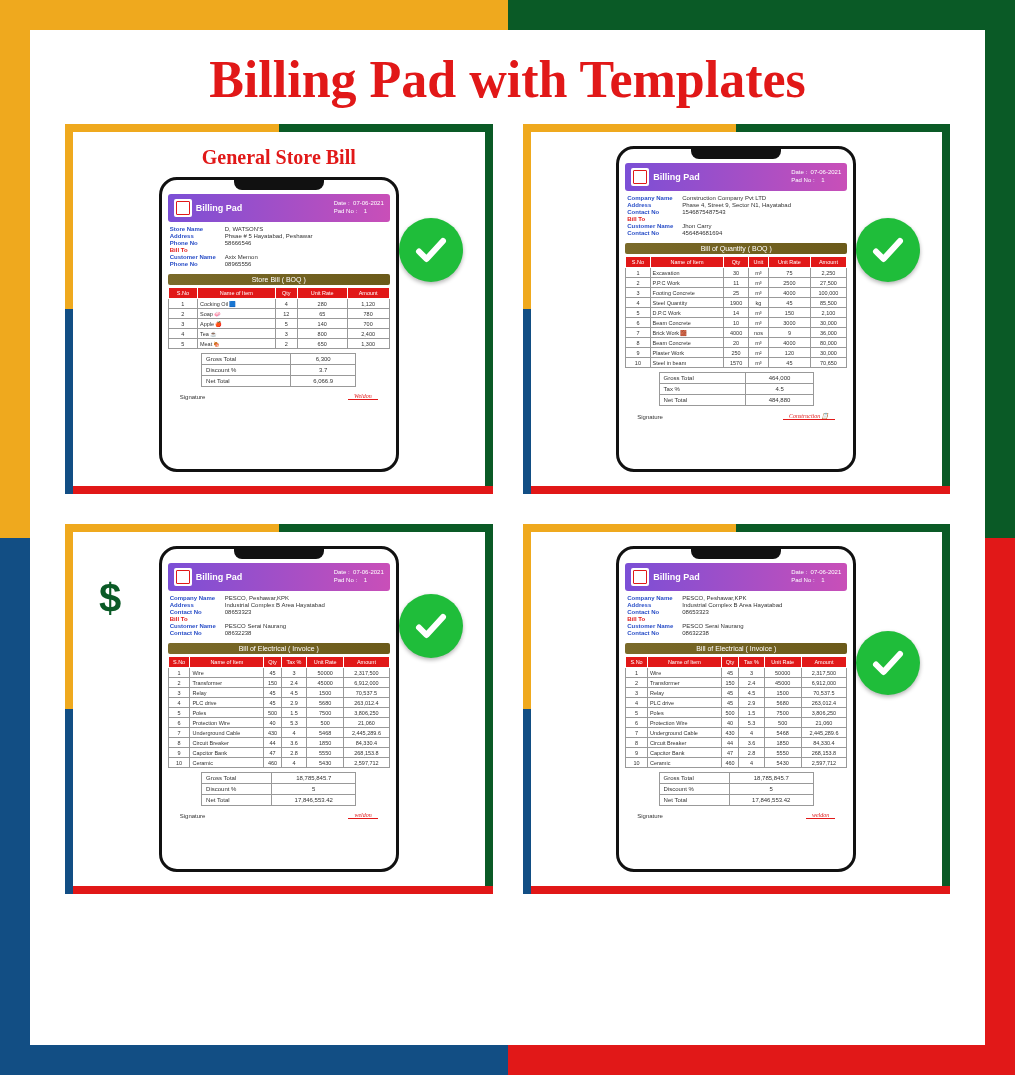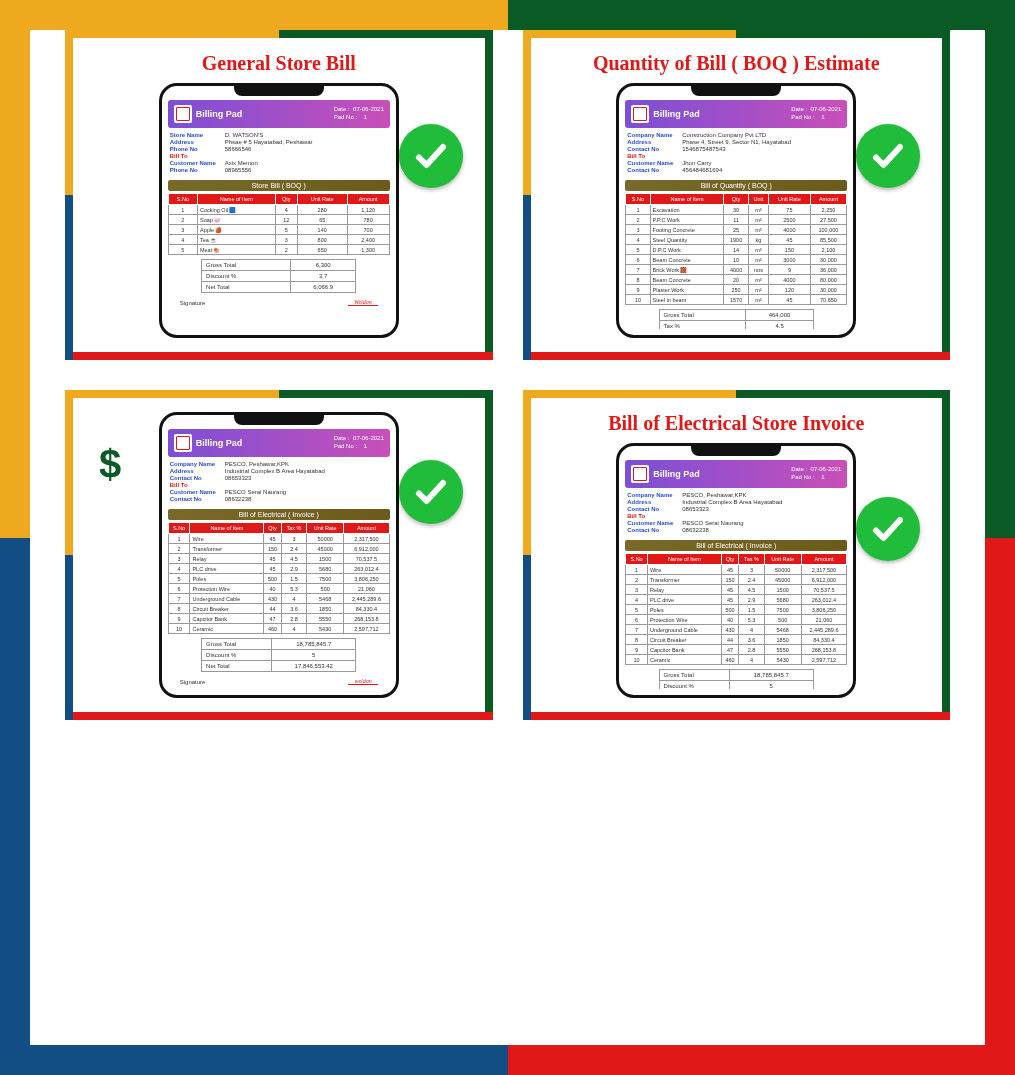--- a/index.html
+++ b/index.html
@@ -9,21 +9,21 @@
 .bg-tr{position:absolute;top:0;right:0;width:507px;height:538px;background:#0a5a26}
 .bg-bl{position:absolute;bottom:0;left:0;width:508px;height:537px;background:#124e84}
 .bg-br{position:absolute;bottom:0;right:0;width:507px;height:537px;background:#e11818}
 
 .inner{position:absolute;top:30px;left:30px;right:30px;bottom:30px;background:#fff}
 
 .main-title{font-weight:900;color:#e11818;text-align:center;font-size:52px;padding:20px 0 15px;font-family:Georgia,"Times New Roman",serif}
 
 .grid{display:grid;grid-template-columns:1fr 1fr;gap:30px;padding:0 35px}
 
-.card{position:relative;height:330px}
+.card{position:relative;height:370px}
 .card-border-tl{position:absolute;top:0;left:0;right:0;bottom:0;border:8px solid #efa91e;border-right:none;border-bottom:none}
 .card-border-tr{position:absolute;top:0;left:50%;right:0;bottom:50%;border-top:8px solid #0a5a26}
 .card-border-r{position:absolute;top:0;right:0;bottom:0;border-right:8px solid #0a5a26}
 .card-border-b{position:absolute;left:0;right:0;bottom:0;border-bottom:8px solid #e11818}
 .card-border-bl{position:absolute;left:0;bottom:0;top:50%;border-left:8px solid #124e84}
 .card-inner{position:absolute;top:12px;left:12px;right:12px;bottom:12px;background:#fff;display:flex;flex-direction:column;align-items:center;padding:10px}
 
 .card-title{color:#e11818;font-weight:900;font-size:20px;font-family:Georgia,serif;margin-bottom:8px}
 
 .phone{width:240px;flex:1;border:3px solid #111;border-radius:18px;background:#fff;position:relative;overflow:hidden}
@@ -65,20 +65,21 @@
 </style>
 </head>
 <body>
 
 <div class="bg-tl"></div>
 <div class="bg-tr"></div>
 <div class="bg-bl"></div>
 <div class="bg-br"></div>
 
 <div class="inner">
+  <h1 class="main-title">Billing Pad with Templates</h1>
   <div class="grid" id="grid">
       <div class="card">
         <div class="card-border-tl"></div>
         <div class="card-border-tr"></div>
         <div class="card-border-r"></div>
         <div class="card-border-b"></div>
         <div class="card-border-bl"></div>
         <div class="card-inner">
           <div class="card-title">General Store Bill</div>
           <div class="phone">
@@ -204,21 +205,20 @@
           </div>
         </div>
       </div>
       <div class="card">
         <div class="card-border-tl"></div>
         <div class="card-border-tr"></div>
         <div class="card-border-r"></div>
         <div class="card-border-b"></div>
         <div class="card-border-bl"></div>
         <div class="card-inner">
-          <div class="card-title">Quantity of Bill ( BOQ ) Estimate</div>
           <div class="phone">
             <div class="phone-notch"></div>
             <div class="scr">
               <div class="app-hdr">
                 <div class="logo"></div>
                 <div class="ttl">Billing Pad</div>
                 <div class="meta">Date : &nbsp;07-06-2021<br>Pad No : &nbsp;&nbsp;&nbsp;1</div>
               </div>
               <div class="info">
                 <div class="info-row">
@@ -578,21 +578,20 @@
           </div>
         </div>
       </div>
       <div class="card">
         <div class="card-border-tl"></div>
         <div class="card-border-tr"></div>
         <div class="card-border-r"></div>
         <div class="card-border-b"></div>
         <div class="card-border-bl"></div>
         <div class="card-inner">
-          <div class="card-title">Bill of Electrical Store Invoice</div>
           <div class="phone">
             <div class="phone-notch"></div>
             <div class="scr">
               <div class="app-hdr">
                 <div class="logo"></div>
                 <div class="ttl">Billing Pad</div>
                 <div class="meta">Date : &nbsp;07-06-2021<br>Pad No : &nbsp;&nbsp;&nbsp;1</div>
               </div>
               <div class="info">
                 <div class="info-row">

